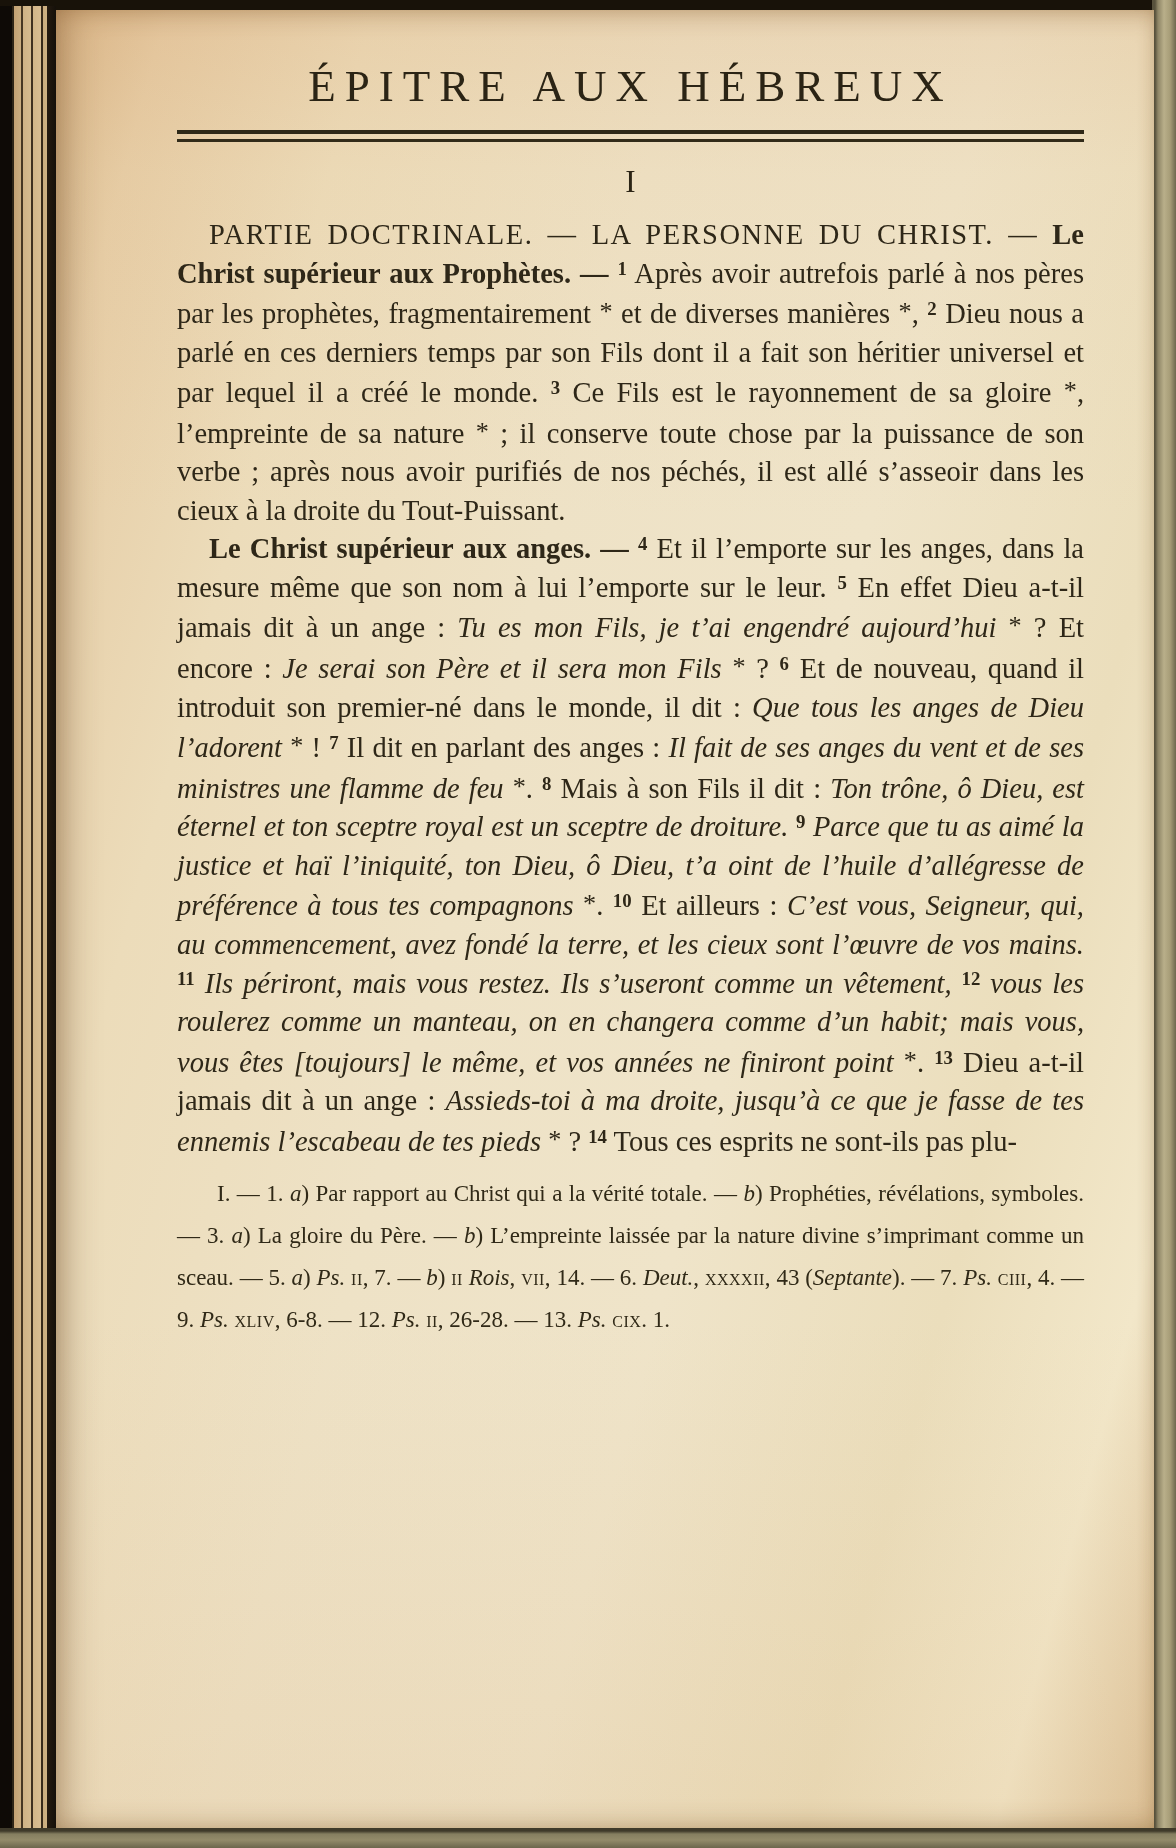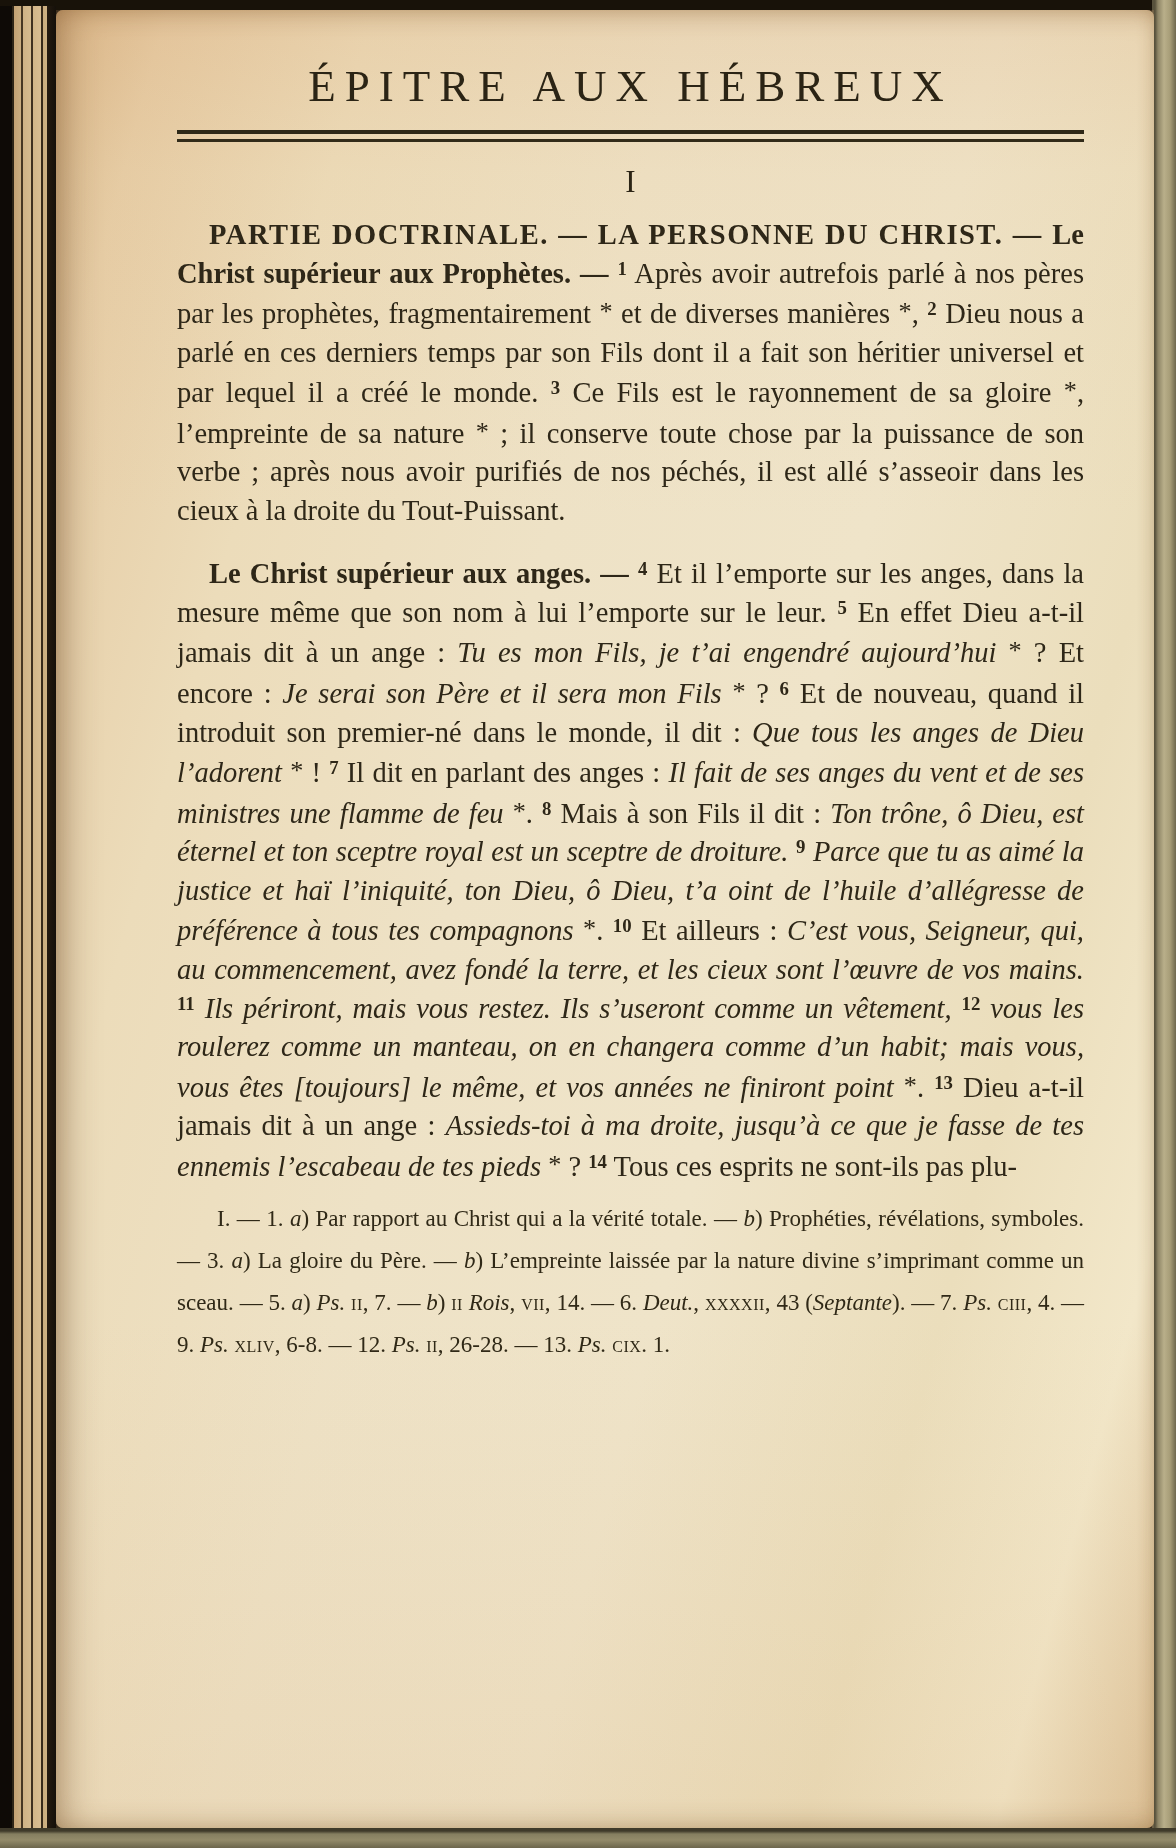--- a/index.html
+++ b/index.html
@@ -35,21 +35,20 @@
   }
   
   .page{
     position:absolute;left:56px;right:22px;top:10px;bottom:20px;
     background:linear-gradient(105deg,
       #d9b98c 0%,#e6cda6 7%,#ecdcba 20%,#eee2c6 40%,#efe4c9 60%,#ebdebc 78%,#f2e7c9 90%,#ddc39a 100%);
     box-shadow:inset 22px 0 34px -12px rgba(92,56,20,.38),
                inset -6px 0 18px -8px rgba(120,90,40,.28),
                inset 0 14px 26px -12px rgba(140,95,45,.35),
                inset 0 -14px 26px -12px rgba(140,100,50,.28);
-    border-radius:7px;
   }
   .page::before{ 
     content:"";position:absolute;inset:0;pointer-events:none;
     background:linear-gradient(to bottom,
       rgba(216,160,108,.20) 0%,rgba(228,188,138,.10) 9%,
       rgba(255,255,255,0) 28%,rgba(255,255,255,0) 72%,
       rgba(214,170,118,.16) 100%);
   }
   .column{
     position:relative;
@@ -79,24 +78,24 @@
   }
   
   .para{
     text-align:justify;
     font-size:28.5px;
     line-height:38.5px;
     text-indent:32px;
     margin:0;
   }
   .para1{margin-top:16px;}
-  .para2{margin-top:25px;}
+  .para2{margin-top:0;}
   .sg-r{}
   .sg-b{font-weight:bold;}
-  .sg-bc{font-weight:bold;letter-spacing:1.5px;}
+  .sg-bc{font-weight:normal;letter-spacing:1.5px;}
   .sg-i{font-style:italic;}
   .sg-sup{font-weight:bold;font-size:.66em;vertical-align:.42em;line-height:0;}
   .sg-star{font-size:.92em;vertical-align:.12em;}
   .sg-sc{font-variant:small-caps;letter-spacing:.5px;}
   
   .footnotes{
     margin-top:12px;
     text-align:justify;
     font-size:23px;
     line-height:42px;

